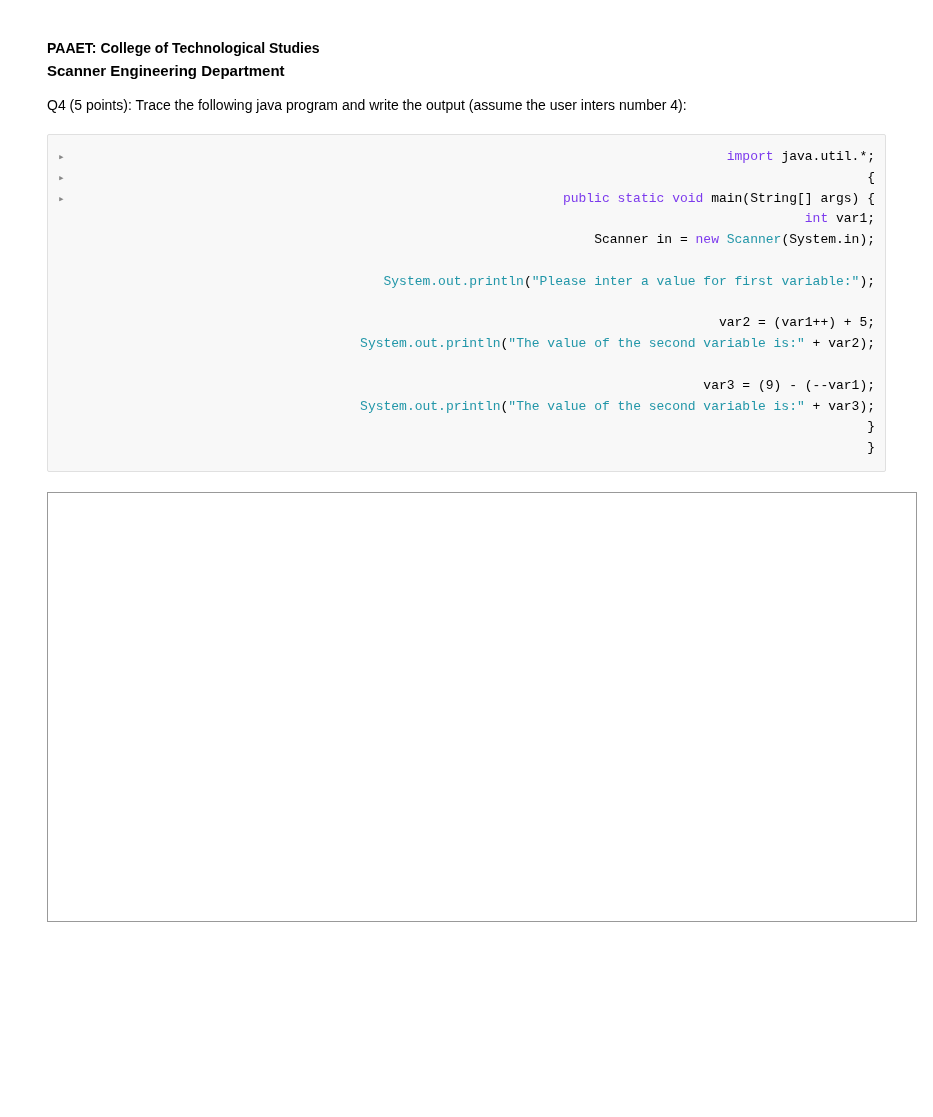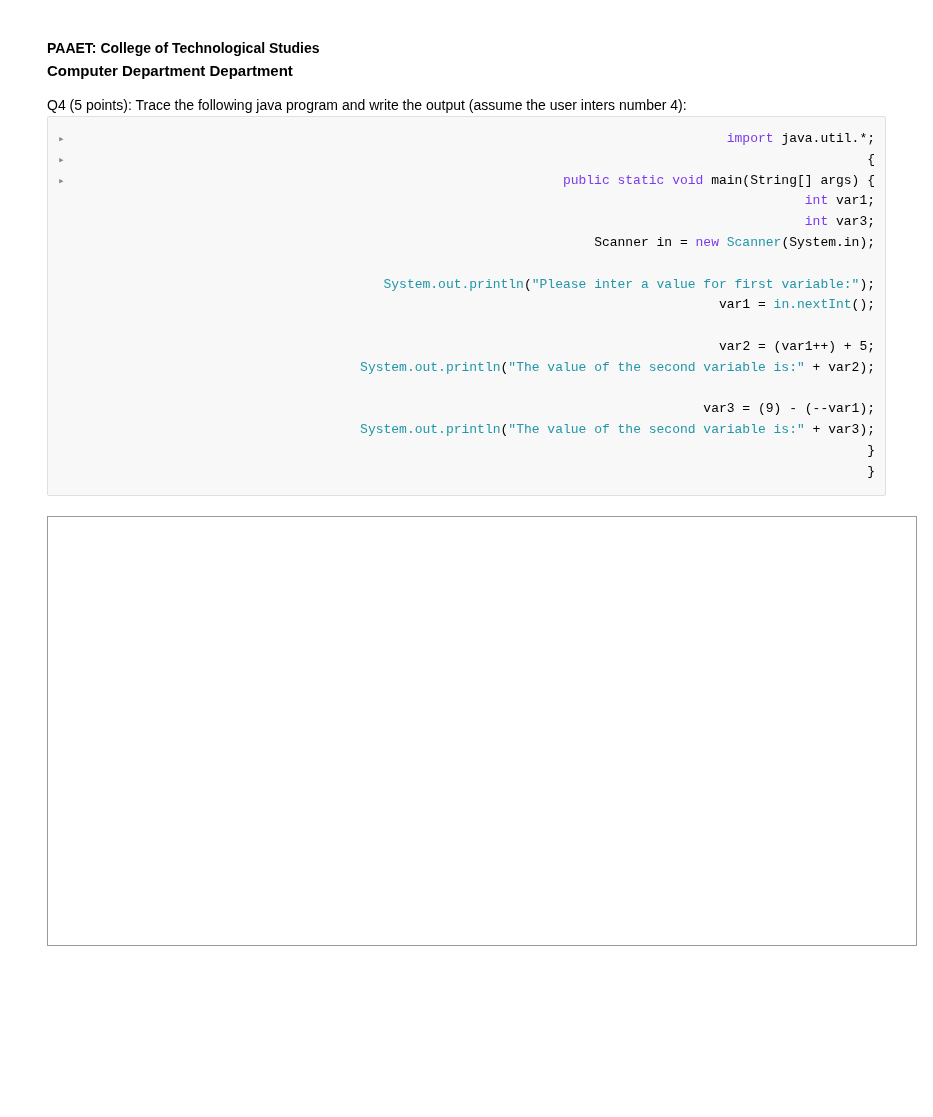--- a/index.html
+++ b/index.html
@@ -26,20 +26,21 @@
 
     .department-name {
       font-weight: bold;
       font-size: 15px;
       margin-bottom: 16px;
     }
 
     .question-text {
       font-size: 14px;
       line-height: 1.5;
+      margin-bottom: 18px;
       color: #000;
     }
 
     .code-block {
       background: #f8f8f8;
       border: 1px solid #e0e0e0;
       border-radius: 2px;
       padding: 12px 0px 12px 0px;
       font-family: 'Courier New', Courier, monospace;
       font-size: 13px;
@@ -79,34 +80,32 @@
       width: 870px;
       height: 430px;
       margin-top: 4px;
       background: #ffffff;
     }
   </style>
 </head>
 <body>
 
 <div class="institution-name">PAAET: College of Technological Studies</div>
-<div class="department-name">Computer Department Department</div>
+<div class="department-name">Scanner Engineering Department</div>
 
 <div class="question-text">Q4 (5 points): Trace the following java program and write the output (assume the user inters number 4):</div>
 
 <div class="code-block" id="code-container">
     <div class="code-line"><span class="fold-arrow">▸ </span><span class="code-content"><span class="kw-import">import</span> java.util.*;</span></div>
     <div class="code-line"><span class="fold-arrow">▸ </span><span class="code-content">{</span></div>
     <div class="code-line"><span class="fold-arrow">▸ </span><span class="code-content">    <span class="kw-import">public</span> <span class="kw-import">static</span> <span class="kw-import">void</span> main(String[] args) {</span></div>
     <div class="code-line"><span class="fold-arrow">  </span><span class="code-content">        <span class="kw-import">int</span> var1;</span></div>
-    <div class="code-line"><span class="fold-arrow">  </span><span class="code-content">        <span class="kw-import">int</span> var3;</span></div>
     <div class="code-line"><span class="fold-arrow">  </span><span class="code-content">        Scanner in = <span class="kw-import">new</span> <span class="method-call">Scanner</span>(System.in);</span></div>
     <div class="code-line"><span class="fold-arrow">  </span><span class="code-content">&nbsp;</span></div>
     <div class="code-line"><span class="fold-arrow">  </span><span class="code-content">        <span class="method-call">System.out.println</span>(<span class="kw-string-lit">"Please inter a value for first variable:"</span>);</span></div>
-    <div class="code-line"><span class="fold-arrow">  </span><span class="code-content">        var1 = <span class="method-call">in.nextInt</span>();</span></div>
     <div class="code-line"><span class="fold-arrow">  </span><span class="code-content">&nbsp;</span></div>
     <div class="code-line"><span class="fold-arrow">  </span><span class="code-content">        var2 = (var1++) + 5;</span></div>
     <div class="code-line"><span class="fold-arrow">  </span><span class="code-content">        <span class="method-call">System.out.println</span>(<span class="kw-string-lit">"The value of the second variable is:"</span> + var2);</span></div>
     <div class="code-line"><span class="fold-arrow">  </span><span class="code-content">&nbsp;</span></div>
     <div class="code-line"><span class="fold-arrow">  </span><span class="code-content">        var3 = (9) - (--var1);</span></div>
     <div class="code-line"><span class="fold-arrow">  </span><span class="code-content">        <span class="method-call">System.out.println</span>(<span class="kw-string-lit">"The value of the second variable is:"</span> + var3);</span></div>
     <div class="code-line"><span class="fold-arrow">  </span><span class="code-content">    }</span></div>
     <div class="code-line"><span class="fold-arrow">  </span><span class="code-content">}</span></div>
   </div>
 

